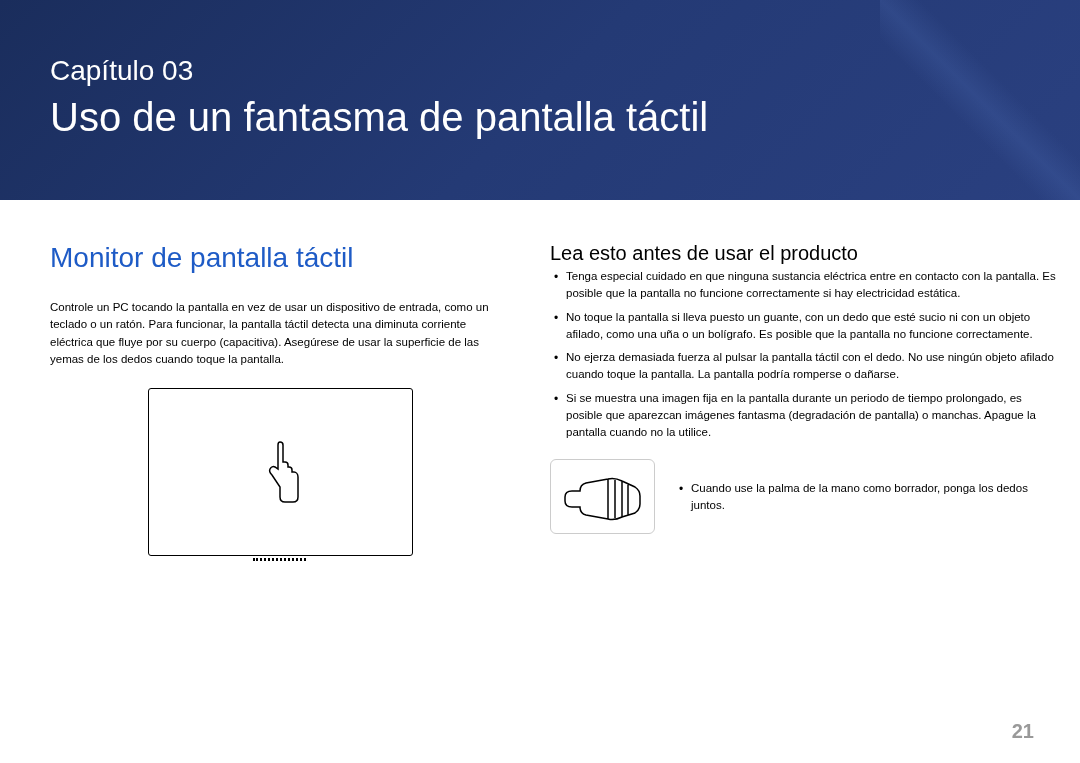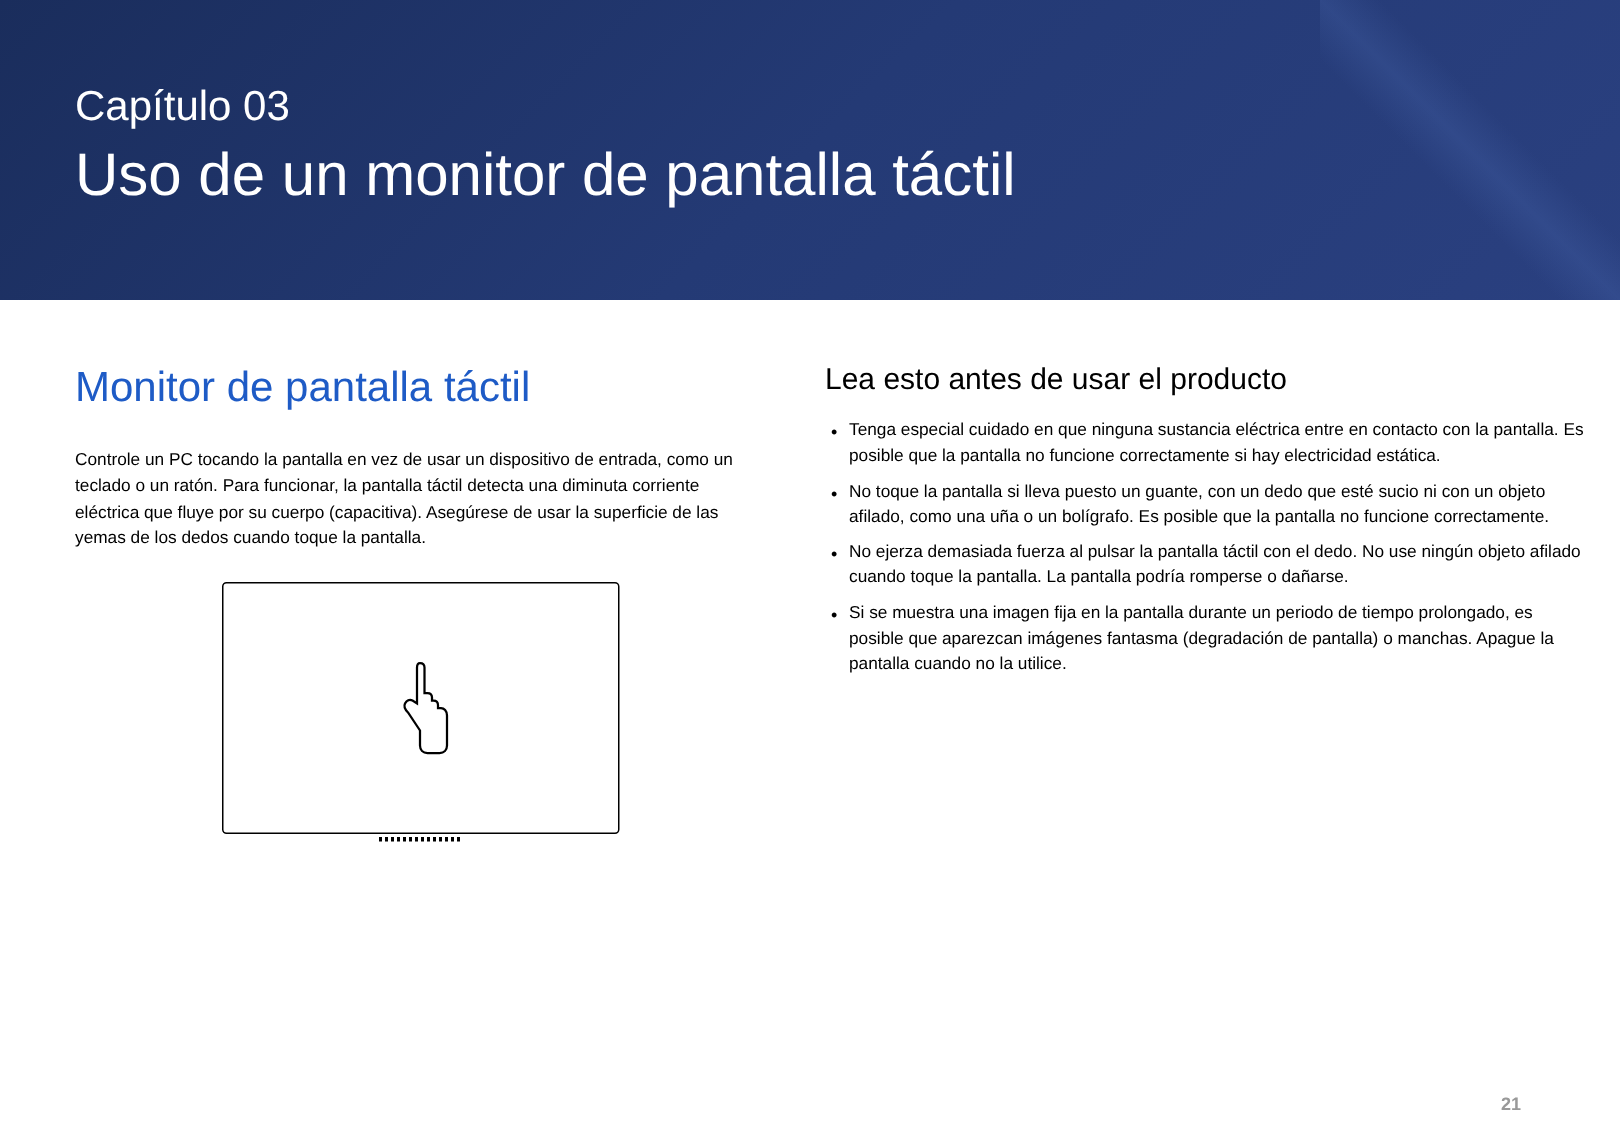--- a/index.html
+++ b/index.html
@@ -68,21 +68,21 @@
       color: #1e5bc6;
       font-size: 28px;
       font-weight: 400;
       margin-bottom: 25px;
     }
     
     .section-title-black {
       color: #000000;
       font-size: 20px;
       font-weight: 500;
-      margin-bottom: 14px;
+      margin-bottom: 3px;
     }
     
     .body-text {
       font-size: 11.5px;
       line-height: 1.5;
       color: #000000;
       margin-bottom: 20px;
     }
     
     .illustration-monitor {
@@ -176,32 +176,32 @@
     .palm-text li::before {
       content: "•";
       position: absolute;
       left: 4px;
       font-size: 12px;
     }
     
     .page-number {
       position: absolute;
       bottom: 20px;
-      right: 66px;
-      font-size: 12px;
+      right: 46px;
+      font-size: 20px;
       color: #999999;
       font-weight: 700;
     }
   </style>
 </head>
 <body>
 
 <div class="header-banner">
   <div class="chapter-label">Capítulo 03</div>
-  <div class="chapter-title">Uso de un monitor de pantalla táctil</div>
+  <div class="chapter-title">Uso de un fantasma de pantalla táctil</div>
 </div>
 
 <div class="content">
   <div class="left-column">
     <h2 class="section-title-blue">Monitor de pantalla táctil</h2>
     <p class="body-text">Controle un PC tocando la pantalla en vez de usar un dispositivo de entrada, como un teclado o un ratón. Para funcionar, la pantalla táctil detecta una diminuta corriente eléctrica que fluye por su cuerpo (capacitiva). Asegúrese de usar la superficie de las yemas de los dedos cuando toque la pantalla.</p>
     <div class="illustration-monitor">
       <svg class="hand-pointing" viewBox="0 0 45 70" fill="none" stroke="#000000" stroke-width="1.5">
         <path d="M 22 5 C 21 5 20 6 20 8 L 20 32 L 17 30 C 15 29 13 30 12 32 C 11 34 12 36 14 38 L 22 50 L 22 60 C 22 63 24 65 27 65 L 35 65 C 38 65 40 63 40 60 L 40 40 C 40 37 38 35 36 35 L 34 35 L 34 33 C 34 31 33 30 31 30 L 30 30 L 30 28 C 30 26 29 25 27 25 L 25 25 L 25 8 C 25 6 24 5 22 5 Z"></path>
       </svg>
@@ -210,16 +210,28 @@
 
   <div class="right-column">
     <h3 class="section-title-black">Lea esto antes de usar el producto</h3>
     <ul class="bullet-list">
       <li>Tenga especial cuidado en que ninguna sustancia eléctrica entre en contacto con la pantalla. Es posible que la pantalla no funcione correctamente si hay electricidad estática.</li>
       <li>No toque la pantalla si lleva puesto un guante, con un dedo que esté sucio ni con un objeto afilado, como una uña o un bolígrafo. Es posible que la pantalla no funcione correctamente.</li>
       <li>No ejerza demasiada fuerza al pulsar la pantalla táctil con el dedo. No use ningún objeto afilado cuando toque la pantalla. La pantalla podría romperse o dañarse.</li>
       <li>Si se muestra una imagen fija en la pantalla durante un periodo de tiempo prolongado, es posible que aparezcan imágenes fantasma (degradación de pantalla) o manchas. Apague la pantalla cuando no la utilice.</li>
     </ul>
 
+    <div class="palm-section">
+      <div class="palm-illustration">
+        <svg class="palm-hand" viewBox="0 0 85 55" fill="none" stroke="#000000" stroke-width="1.5">
+          <path d="M 5 28 C 5 24 8 22 12 22 L 20 22 C 20 18 22 15 26 14 L 48 10 C 52 9 58 10 62 12 L 75 18 C 78 20 80 23 80 27 L 80 35 C 80 39 78 42 75 44 L 62 48 C 58 50 52 51 48 50 L 26 46 C 22 45 20 42 20 38 L 12 38 C 8 38 5 36 5 32 Z M 48 10 L 48 50 M 55 11 L 55 49 M 62 12 L 62 48 M 68 15 L 68 46"></path>
+        </svg>
+      </div>
+      <div class="palm-text">
+        <ul>
+          <li>Cuando use la palma de la mano como borrador, ponga los dedos juntos.</li>
+        </ul>
+      </div>
+    </div>
   </div>
 </div>
 
 <div class="page-number">21</div>
 
 </body></html>

